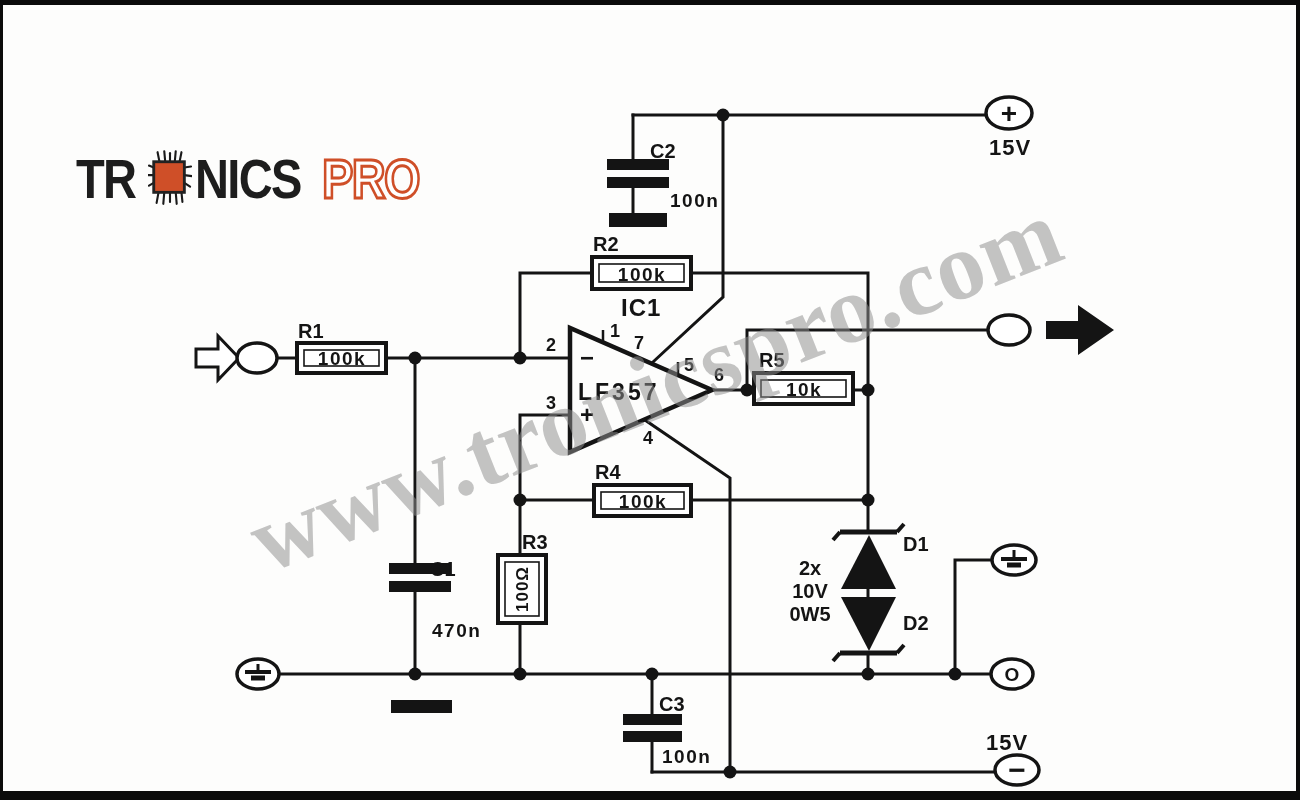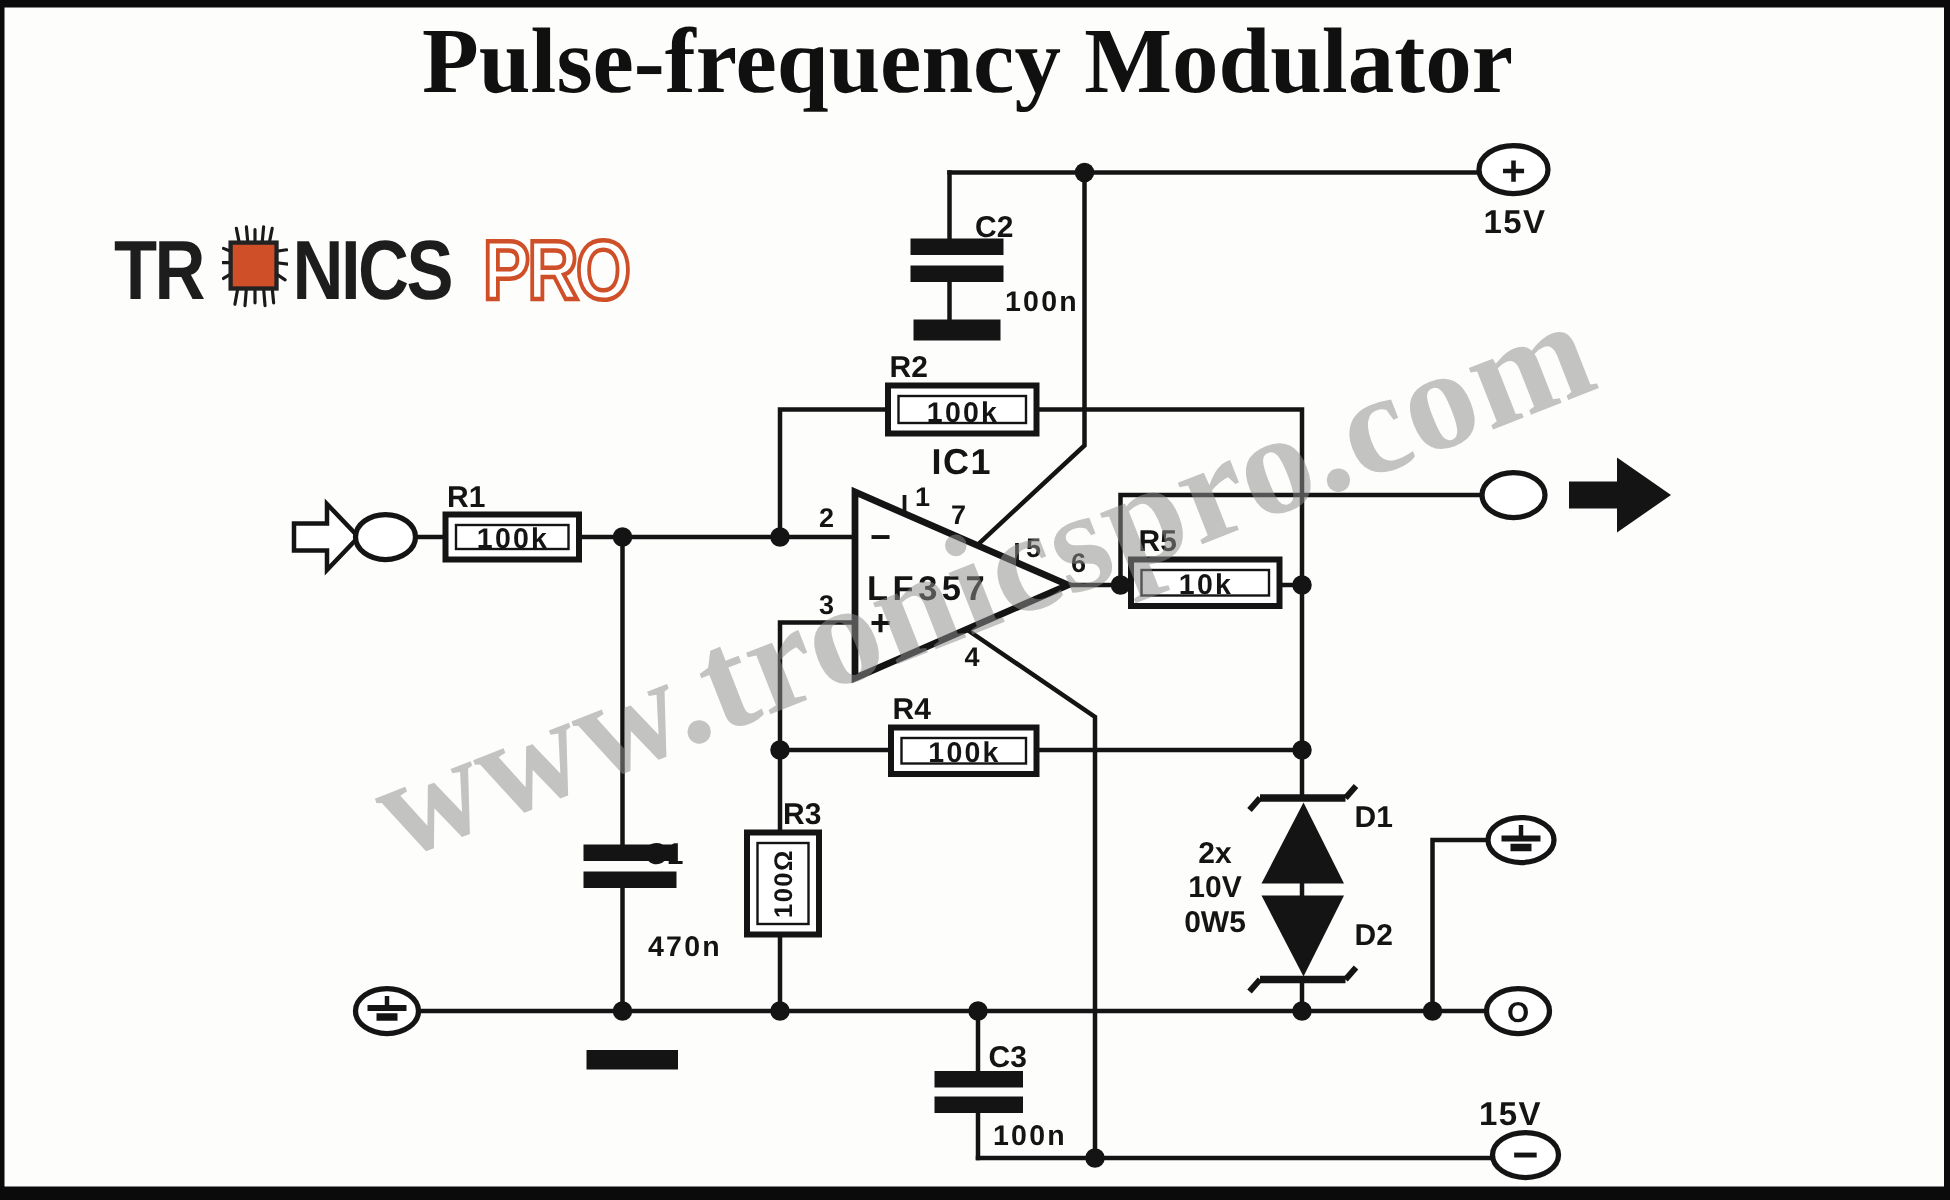--- a/index.html
+++ b/index.html
@@ -57,21 +57,20 @@
 </head>
 <body>
 
 <div class="canvas">
 
   <div class="frame top"></div>
   <div class="frame left"></div>
   <div class="frame right"></div>
   <div class="frame bottom"></div>
 
-  <div class="title">Pulse-frequency Modulator</div>
 
   <div class="logo">
     <span class="seg">TR</span>
     <span class="chipwrap">
       <svg width="44" height="58" viewBox="0 0 46 58">
         <g stroke="#1a1a1a" stroke-width="2.2" stroke-linecap="round">
           <line x1="10" y1="2" x2="12" y2="12"></line>
             <line x1="17" y1="1" x2="18" y2="12"></line>
           <line x1="23" y1="3" x2="23" y2="12"></line>
             <line x1="29" y1="1" x2="28" y2="12"></line>

